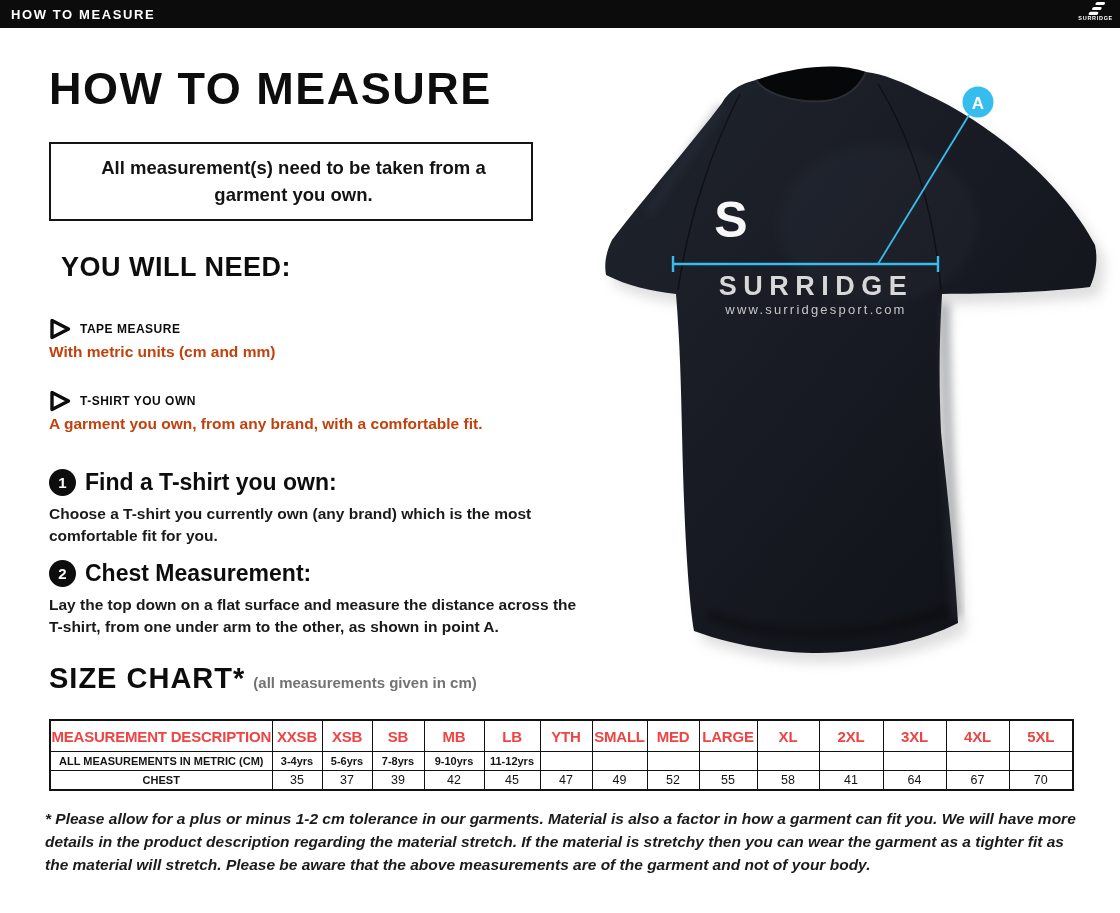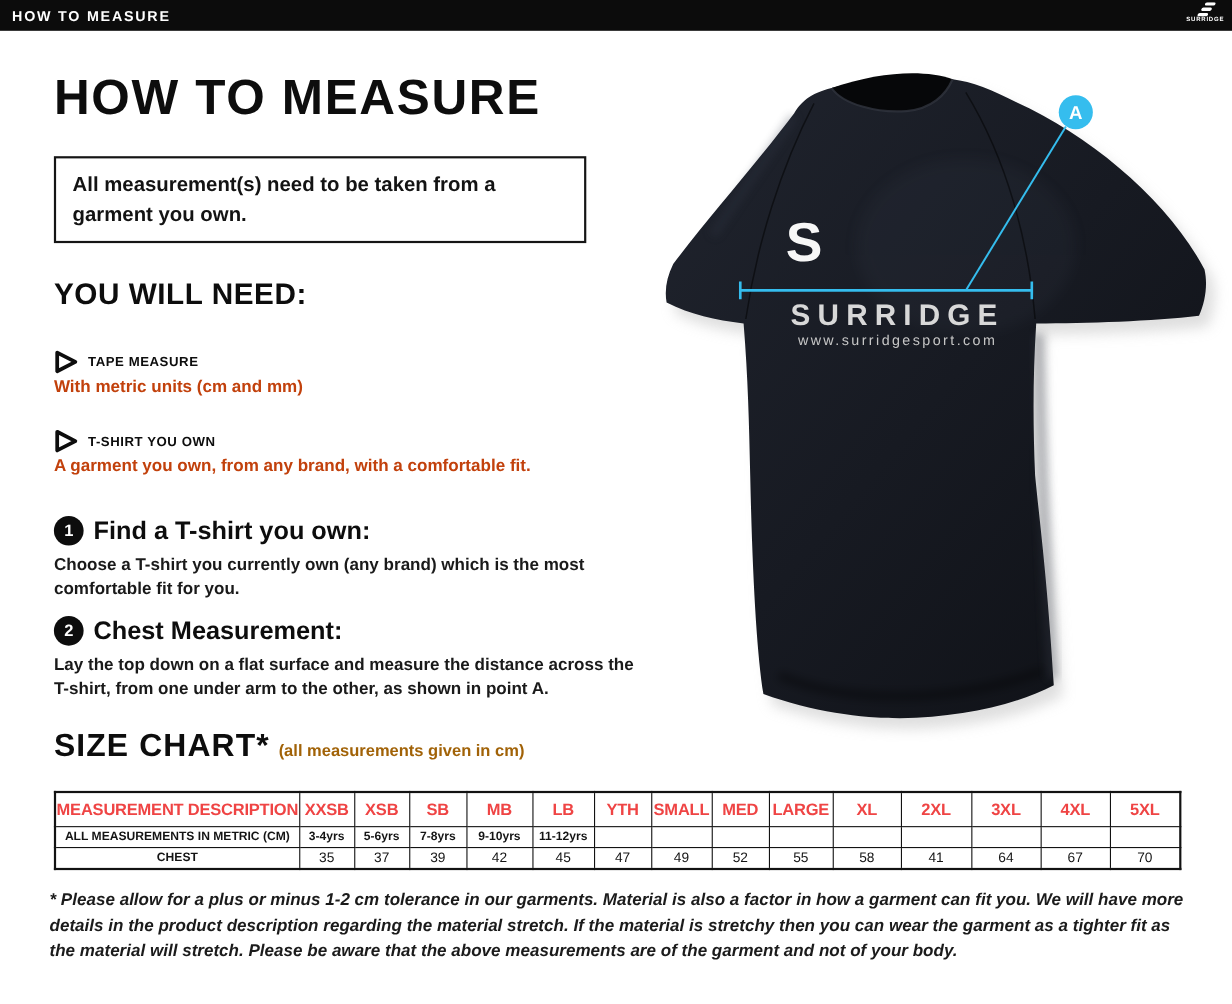--- a/index.html
+++ b/index.html
@@ -12,41 +12,41 @@
 
   
   .topbar{left:0;top:0;width:1120px;height:28px;background:#0c0c0c;display:flex;align-items:center;}
   .topbar-title{color:#fff;font-size:13px;font-weight:bold;letter-spacing:1.6px;padding-left:11px;}
   .brand{position:absolute;right:7px;top:2px;display:flex;flex-direction:column;align-items:center;line-height:1;}
   .brand-word{font-size:5.5px;color:#fff;font-weight:bold;letter-spacing:0.7px;margin-top:1px;}
 
   
   .h1{left:49px;top:63px;font-size:45px;font-weight:bold;letter-spacing:1.5px;color:#0d0d0d;white-space:nowrap;}
   .note-box{left:49px;top:142px;width:484px;box-sizing:border-box;border:2.5px solid #151515;
-            padding:11px 10px 11px 15px;font-size:18.5px;font-weight:bold;line-height:1.44;color:#131313;}
-  .h2{left:49px;top:252px;font-size:27px;font-weight:bold;letter-spacing:0.5px;color:#0d0d0d;white-space:nowrap;}
+            padding:11px 10px 11px 15px;font-size:18.5px;font-weight:bold;line-height:1.44;color:#131313;text-align:center;}
+  .h2{left:61px;top:252px;font-size:27px;font-weight:bold;letter-spacing:0.5px;color:#0d0d0d;white-space:nowrap;}
 
   
   .need{left:49px;width:560px;}
   .need-row{display:flex;align-items:center;gap:9px;}
   .need-title{font-size:12px;font-weight:bold;letter-spacing:0.5px;color:#0d0d0d;}
   .need-desc{font-size:15.5px;font-weight:bold;color:#c2410c;margin-top:3px;}
 
   
   .step{left:49px;}
   .step-row{display:flex;align-items:center;gap:9px;}
   .step-badge{width:27px;height:27px;border-radius:50%;background:#0d0d0d;color:#fff;
               display:flex;align-items:center;justify-content:center;font-size:15px;font-weight:bold;flex:0 0 27px;}
   .step-title{font-size:23px;font-weight:bold;color:#0d0d0d;white-space:nowrap;}
   .step-desc{font-size:15.5px;font-weight:bold;color:#1a1a1a;line-height:1.42;margin-top:7px;}
 
   
   .sc-head{left:49px;top:662px;display:flex;align-items:baseline;}
   .sc-title{font-size:29px;font-weight:bold;letter-spacing:1px;color:#0d0d0d;white-space:nowrap;}
-  .sc-sub{font-size:15px;font-weight:bold;color:#a16207;margin-left:8px;white-space:nowrap;}
+  .sc-sub{font-size:15px;font-weight:bold;color:#737373;margin-left:8px;white-space:nowrap;}
 
   table.sizes{left:49px;top:719px;width:1023px;border-collapse:collapse;table-layout:fixed;
               position:absolute;border:2.5px solid #121212;}
   table.sizes th,table.sizes td{border:1.6px solid #121212;padding:0;text-align:center;vertical-align:middle;
               overflow:hidden;white-space:nowrap;}
   table.sizes th{height:30px;font-size:15px;font-weight:bold;letter-spacing:-0.2px;color:#ef4444;}
   th.first,td.first{text-align:left;padding-left:4px;}
   tr.metric td{height:18px;font-size:11px;font-weight:bold;color:#141414;}
   tr.vals td{height:18px;font-size:12.5px;font-weight:normal;color:#141414;}
   tr.vals td.first{font-size:11px;font-weight:bold;}

